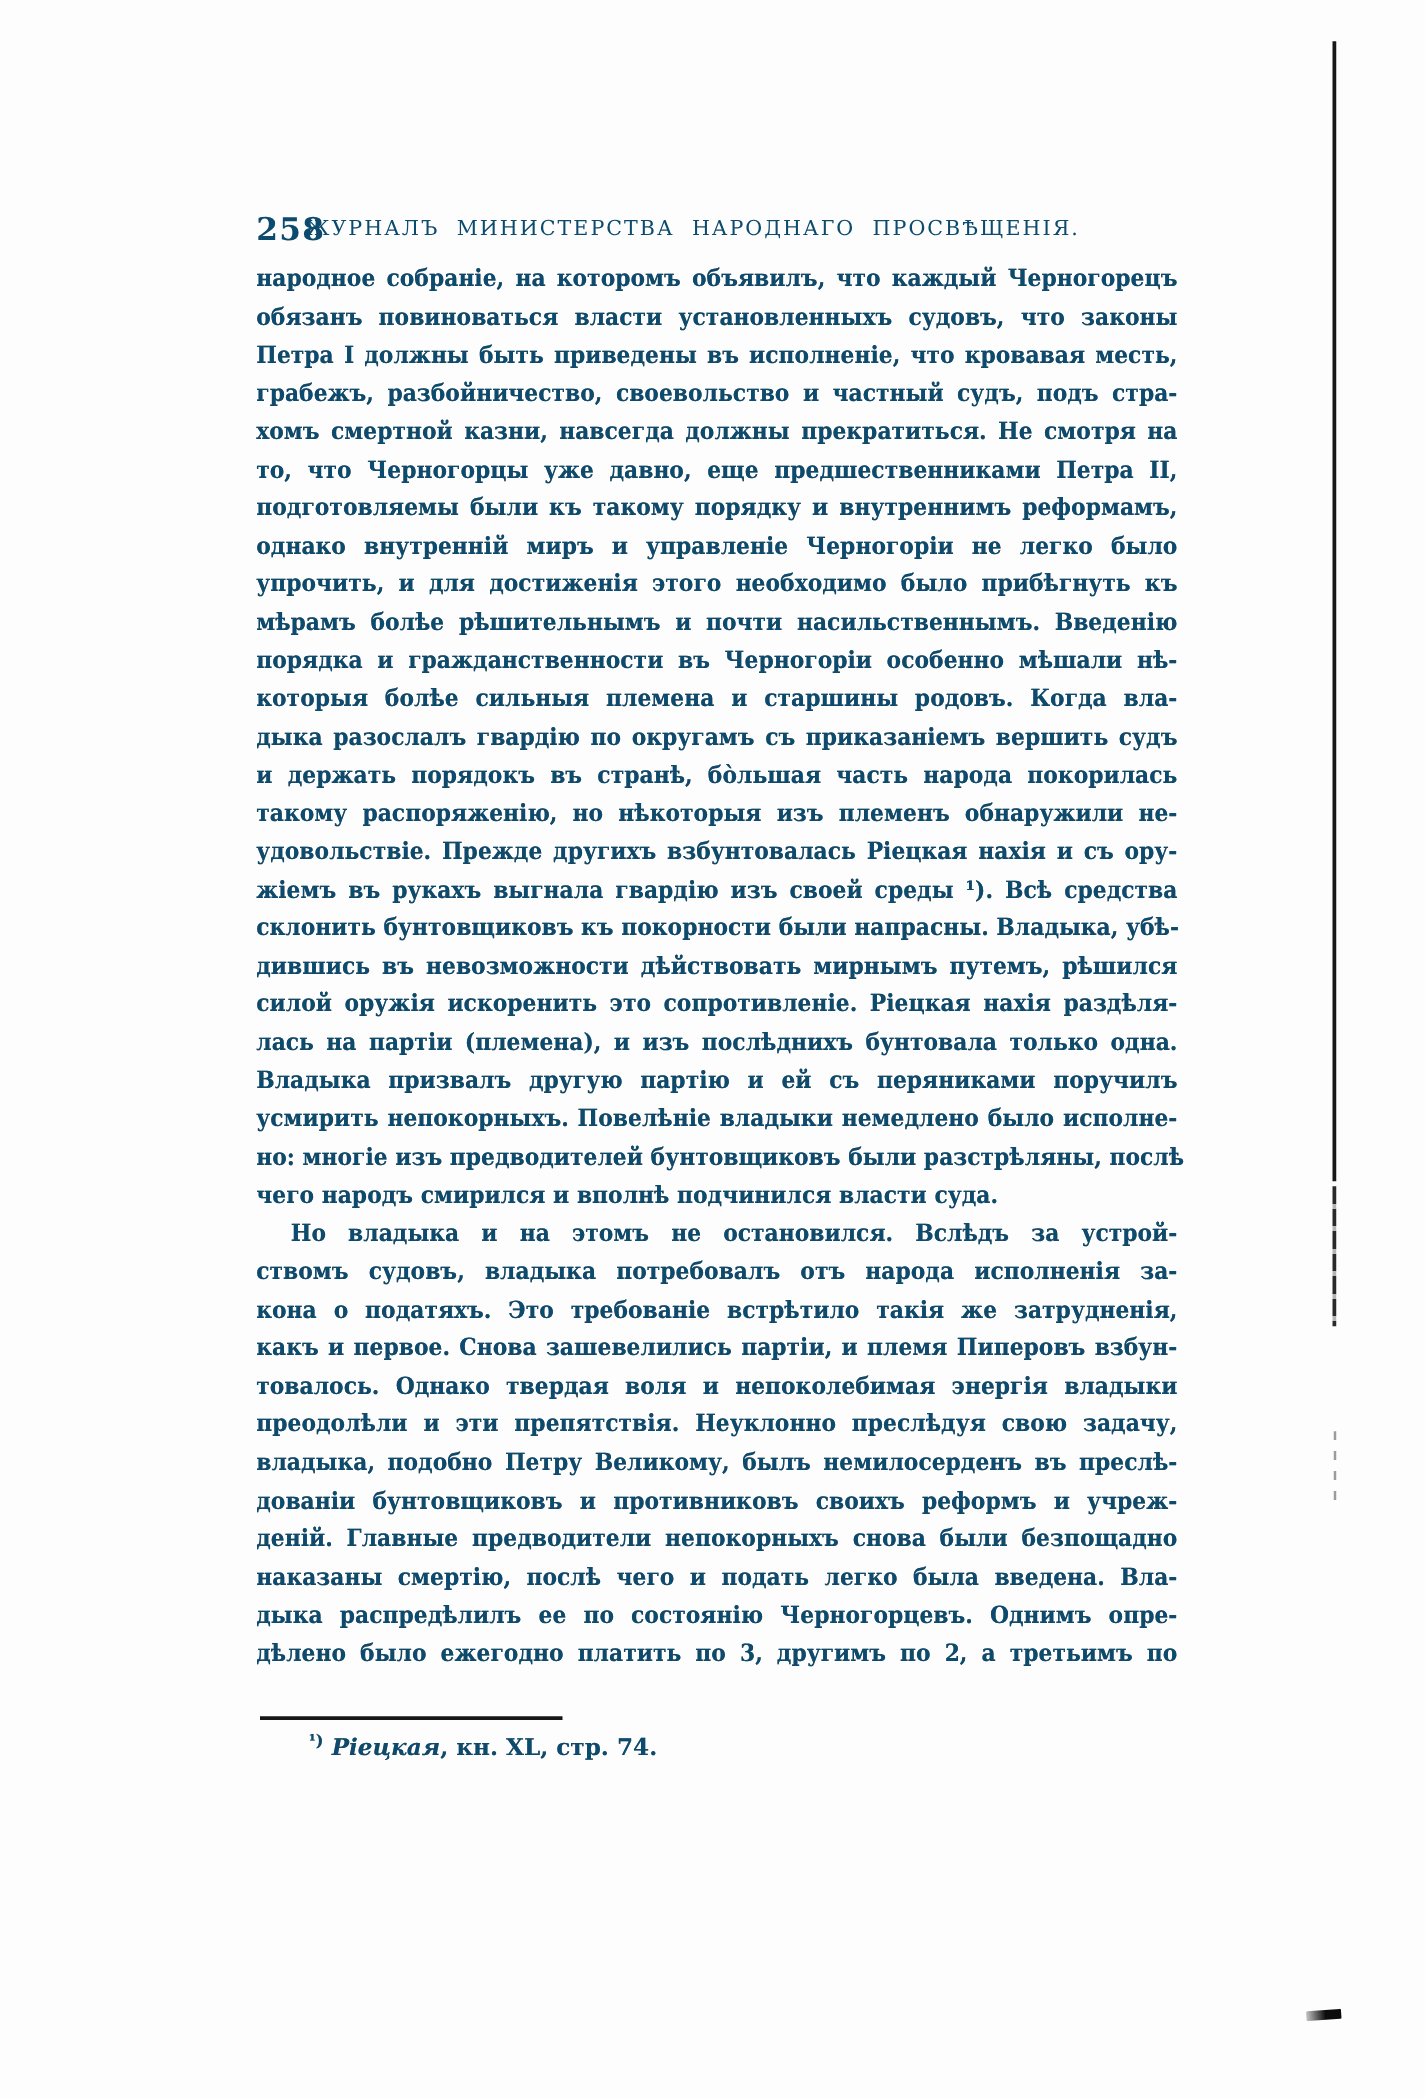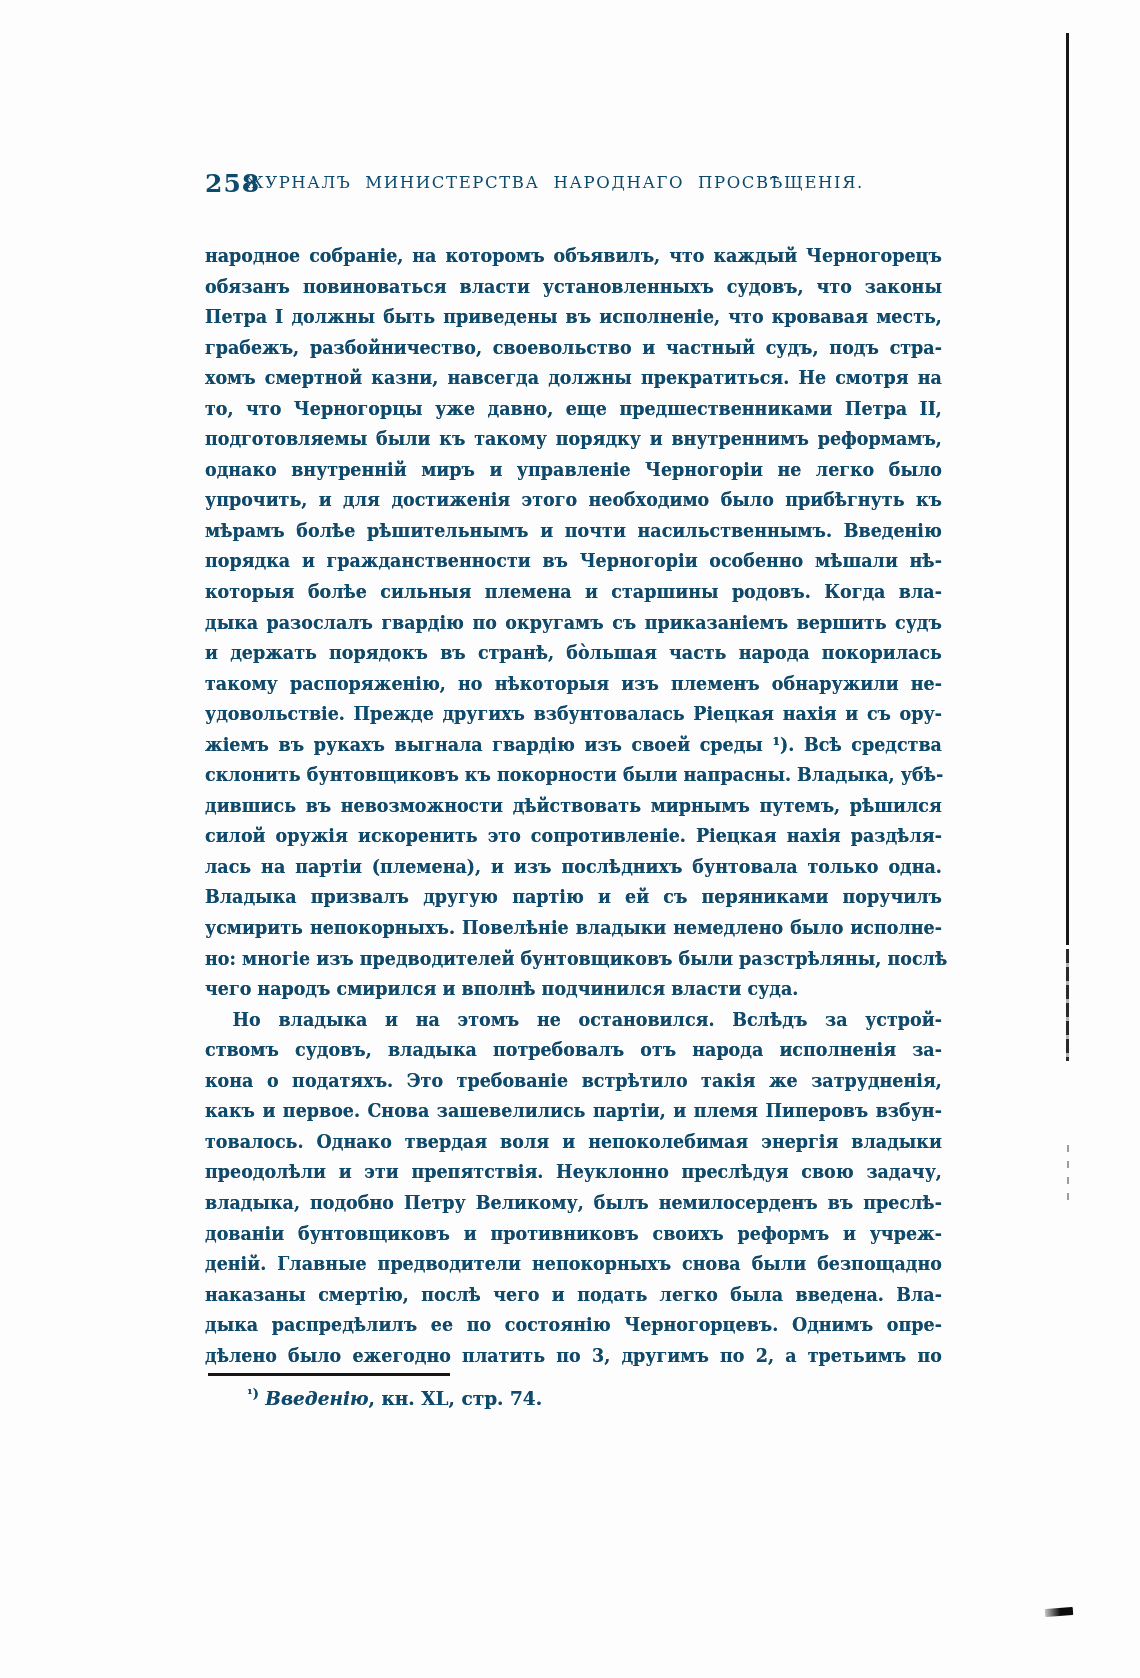--- a/index.html
+++ b/index.html
@@ -37,21 +37,21 @@
     font-size: 16.5px;
     font-weight: 400;
     letter-spacing: 1.6px;
     word-spacing: 7px;
     white-space: nowrap;
   }
   
   .body-text {
     position: absolute;
     left: 205px;
-    top: 240px;
+    top: 208px;
     width: 737px;
   }
   .line {
     width: 801px;
     transform: scaleX(0.92);
     transform-origin: left top;
     font-size: 19px;
     font-weight: 700;
     line-height: 30.55px;
     height: 30.55px;
@@ -156,20 +156,20 @@
       <div class="line">владыка, подобно Петру Великому, былъ немилосерденъ въ преслѣ-</div>
       <div class="line">дованіи бунтовщиковъ и противниковъ своихъ реформъ и учреж-</div>
       <div class="line">деній. Главные предводители непокорныхъ снова были безпощадно</div>
       <div class="line">наказаны смертію, послѣ чего и подать легко была введена. Вла-</div>
       <div class="line">дыка распредѣлилъ ее по состоянію Черногорцевъ. Однимъ опре-</div>
       <div class="line">дѣлено было ежегодно платить по 3, другимъ по 2, а третьимъ по</div>
     </div>
 
   <div class="footnote-rule"></div>
 
-  <div class="footnote"><span class="fn-marker">¹)</span> <span class="fn-title">Введенію</span><span class="fn-detail">, кн. XL, стр. 74.</span></div>
+  <div class="footnote"><span class="fn-marker">¹)</span> <span class="fn-title">Ріецкая</span><span class="fn-detail">, кн. XL, стр. 74.</span></div>
 
   <div class="scan-edge-1"></div>
   <div class="scan-edge-2"></div>
   <div class="scan-edge-3"></div>
   <div class="scan-corner-mark"></div>
 
 </div>
 
 </body></html>

